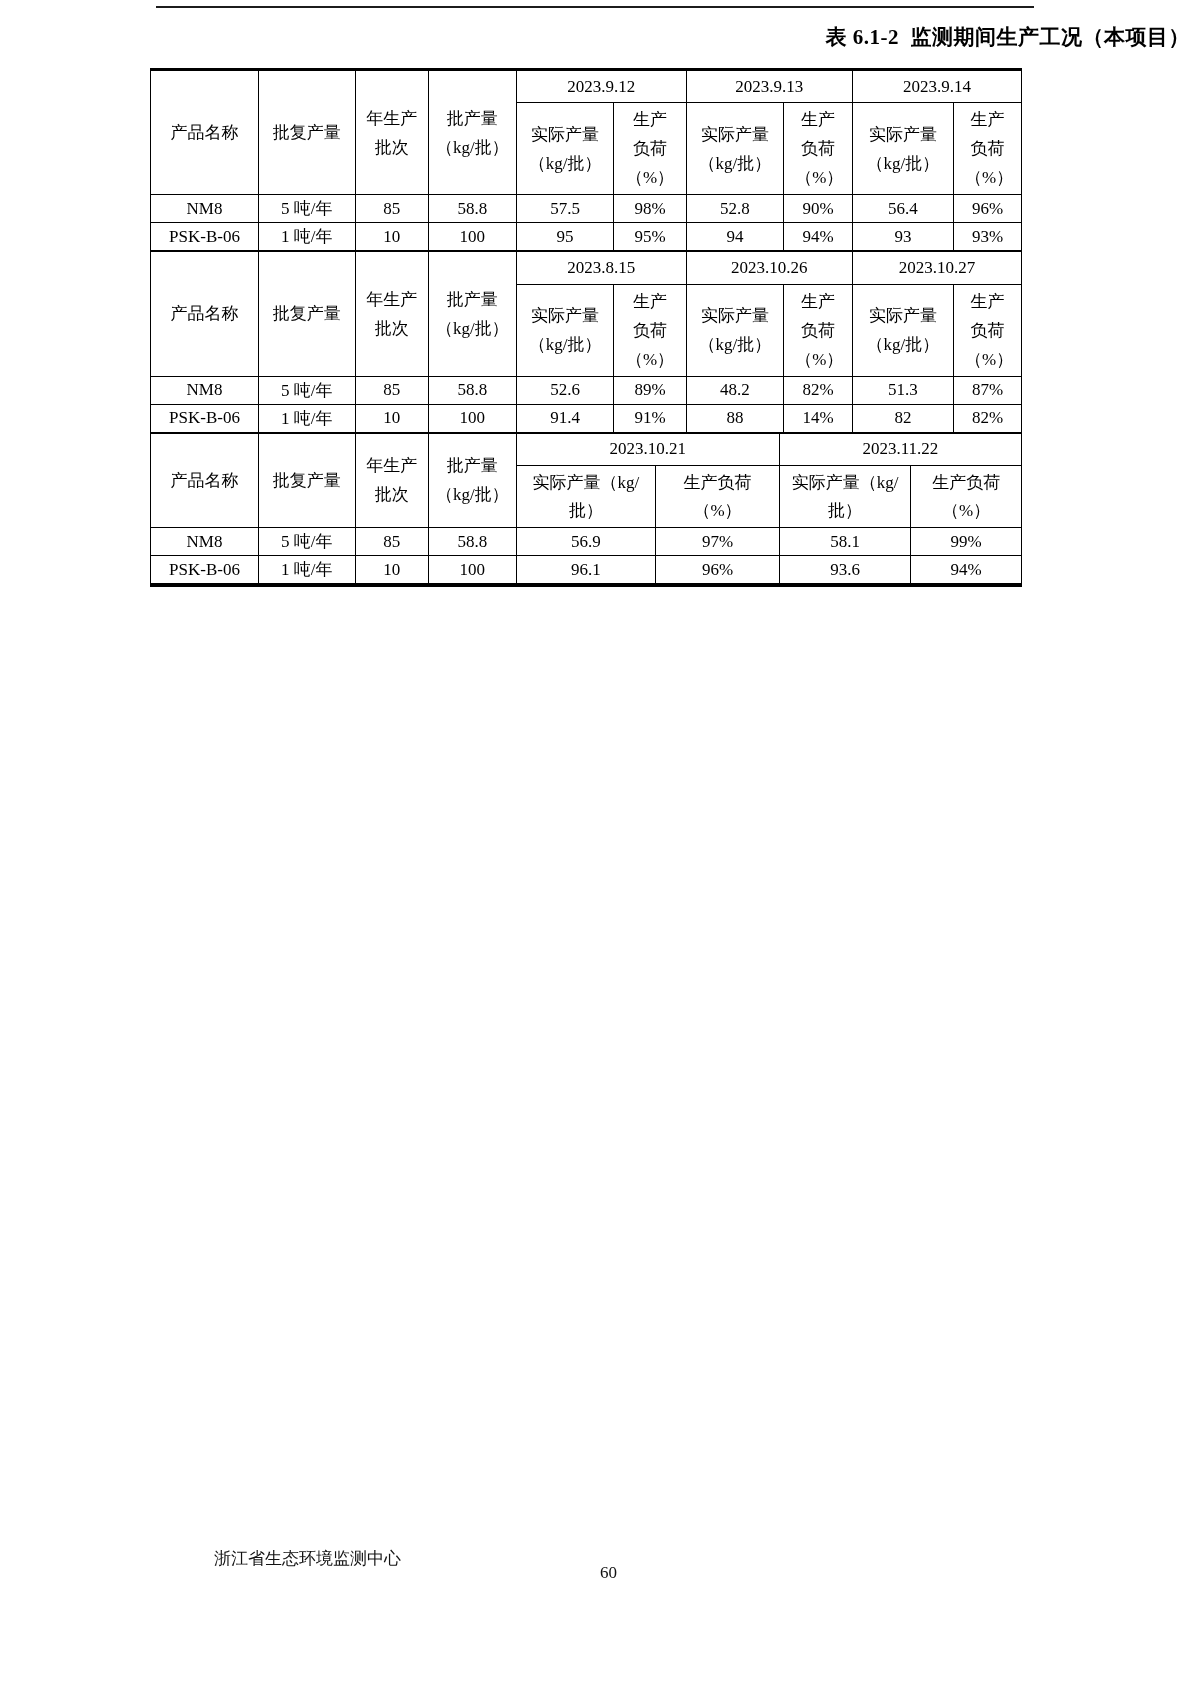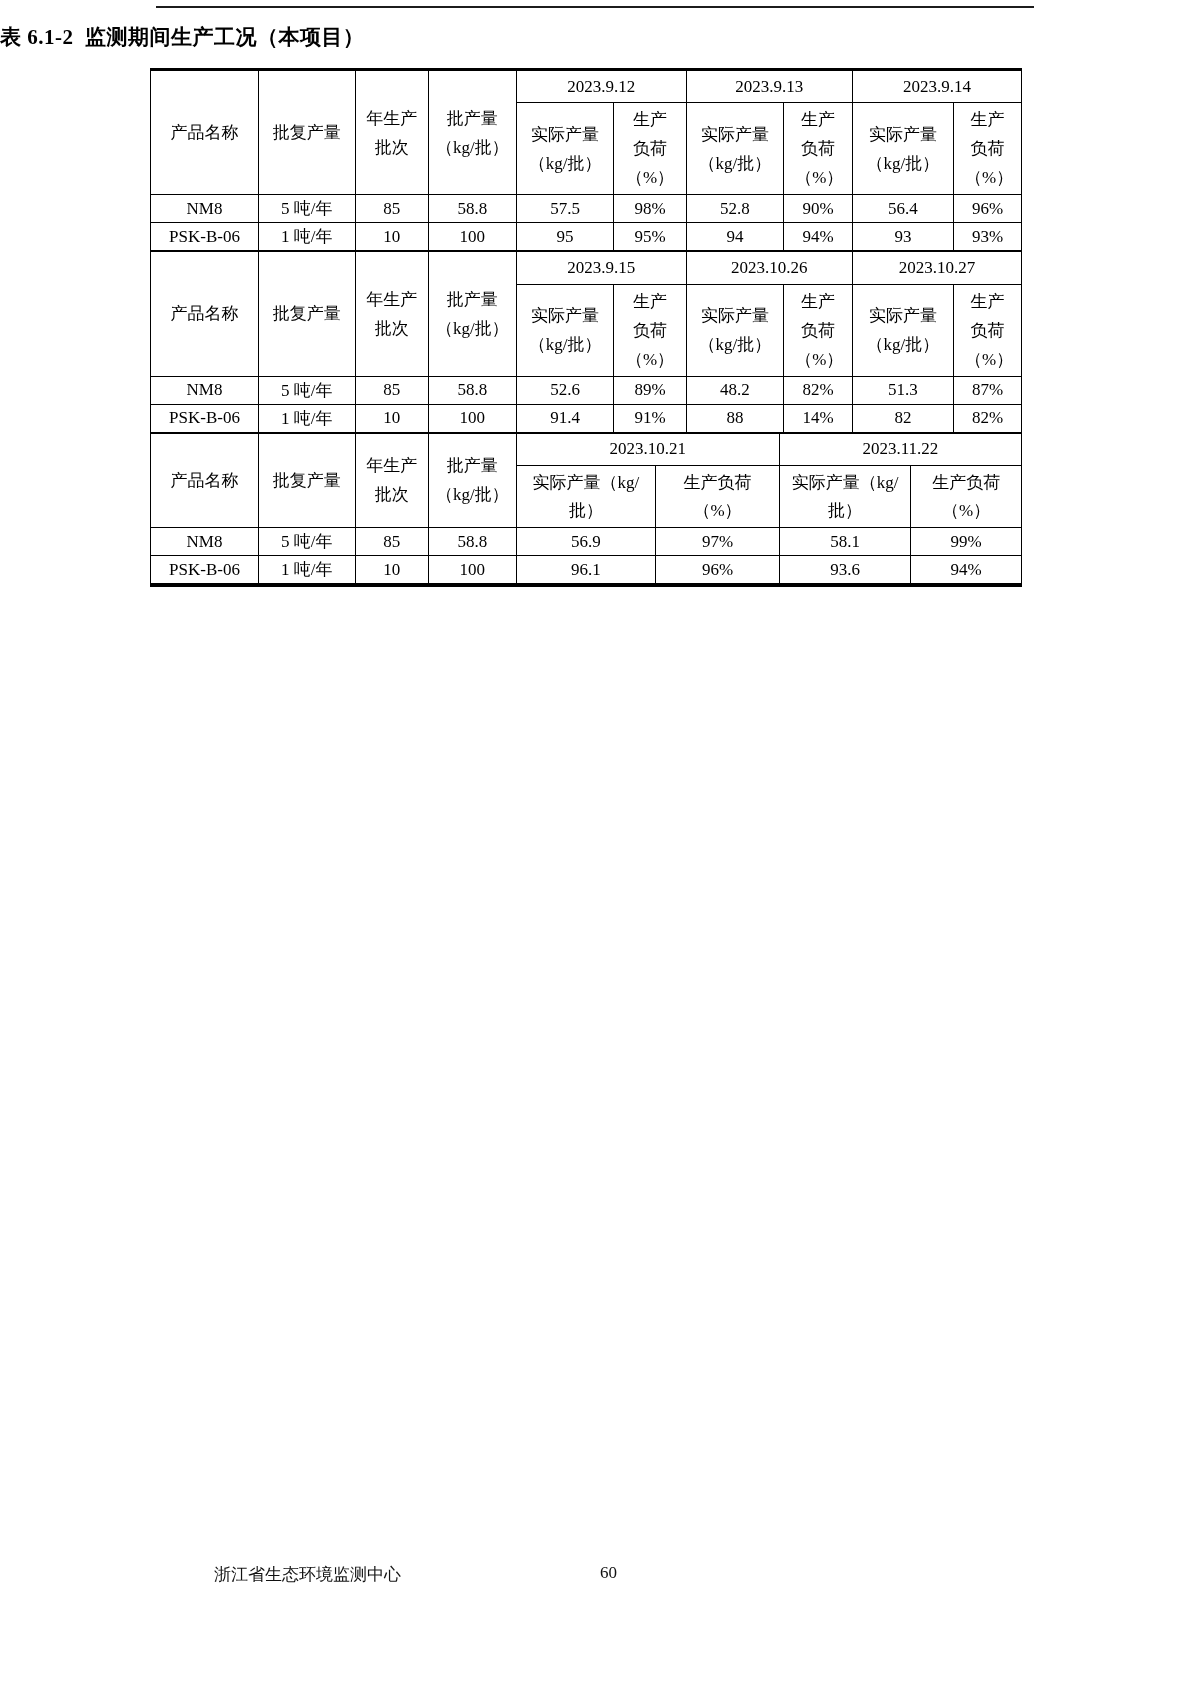--- a/index.html
+++ b/index.html
@@ -22,21 +22,21 @@
     color: #111;
   }
   .header-rule {
     width: 878px;
     margin: 6px auto 0;
     border-bottom: 2px solid #1c1c1c;
     height: 0;
   }
   .table-title {
     margin: 15px 0 17px 0;
-    text-align: left;
+    text-align: right;
     font-size: 21px;
     font-weight: bold;
     letter-spacing: 0.5px;
     white-space: pre;
   }
   .tables {
     width: 872px;
     margin: 11px 0 0 150px;
   }
   table.sec {
@@ -66,21 +66,21 @@
   table.sec3 tr.sub-row { height: 62px; }
   table.sec3 tr.sub-row th { line-height: 28px; }
   .page-footer {
     position: absolute;
     top: 1547px;
     left: 0;
     width: 100%;
     font-size: 17px;
     color: #111;
   }
-  .page-footer .org { position: absolute; left: 214px; top: 16px; }
+  .page-footer .org { position: absolute; left: 214px; top: 0; }
   .page-footer .pagenum { position: absolute; left: 600px; top: 16px; }
 </style>
 </head>
 <body>
 
 <div class="page">
 
   <div class="header-rule"></div>
 
   <div class="table-title">表 6.1-2  监测期间生产工况（本项目）</div>
@@ -157,21 +157,21 @@
           <col style="width:7.9%">
         <col style="width:11.6%">
           <col style="width:7.8%">
       </colgroup>
       <tbody>
           <tr class="hdr-row">
         <th class="base" rowspan="2">产品名称</th>
         <th class="base" rowspan="2">批复产量</th>
         <th class="base" rowspan="2">年生产批次</th>
         <th class="base" rowspan="2">批产量（kg/批）</th>
-        <th colspan="2">2023.9.15</th>
+        <th colspan="2">2023.8.15</th>
         <th colspan="2">2023.10.26</th>
         <th colspan="2">2023.10.27</th>
       </tr>
       <tr class="sub-row">
         <th>实际产量（kg/批）</th>
         <th>生产负荷（%）</th>
         <th>实际产量（kg/批）</th>
         <th>生产负荷（%）</th>
         <th>实际产量（kg/批）</th>
         <th>生产负荷（%）</th>

